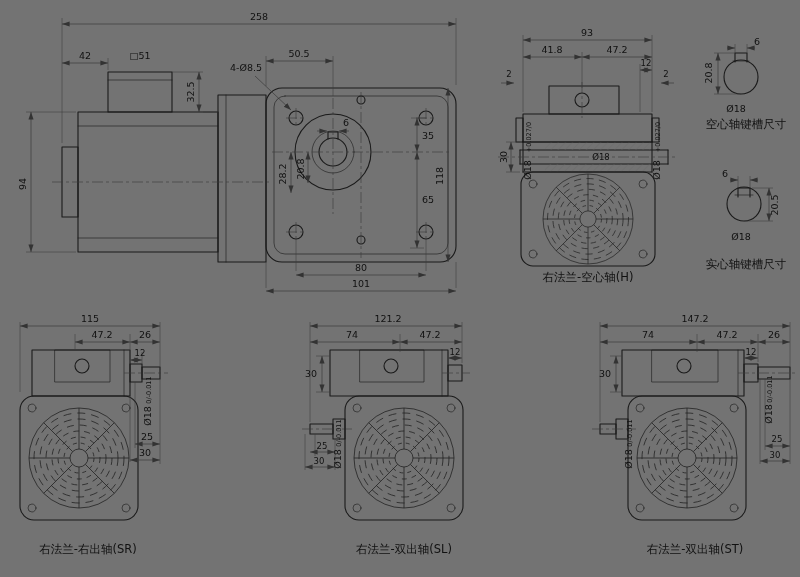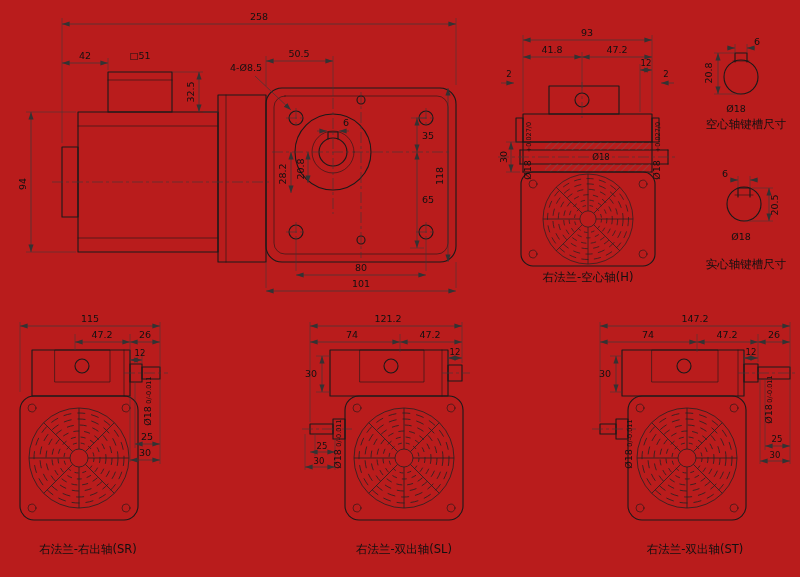--- a/index.html
+++ b/index.html
@@ -1,16 +1,16 @@
 <!DOCTYPE html>
 <html><head>
 <meta charset="utf-8">
 <style>
   html,body{margin:0;padding:0;background:#fdfdfb}
-  .sheet{position:relative;width:800px;height:577px;background:#b91c1c;overflow:hidden}
+  .sheet{position:relative;width:800px;height:577px;background:#737373;overflow:hidden}
   svg{display:block}
   svg .ln{fill:none;stroke:#1a1a1a;stroke-width:1.1;stroke-linejoin:round;stroke-linecap:round}
   svg .thin{stroke-width:0.6}
   svg .dim{fill:none;stroke:#3a3a3a;stroke-width:0.7}
   svg .ext{fill:none;stroke:#3a3a3a;stroke-width:0.55}
   svg .cl{fill:none;stroke:#3a3a3a;stroke-width:0.6;stroke-dasharray:11 3 3 3}
   svg text{font-family:"DejaVu Sans","Liberation Sans",sans-serif;font-size:9.5px;fill:#111;text-anchor:middle}
   svg text.cap{font-size:11.5px}
   svg text.sm{font-size:8.5px}
   svg text.tol{font-size:6.5px}

